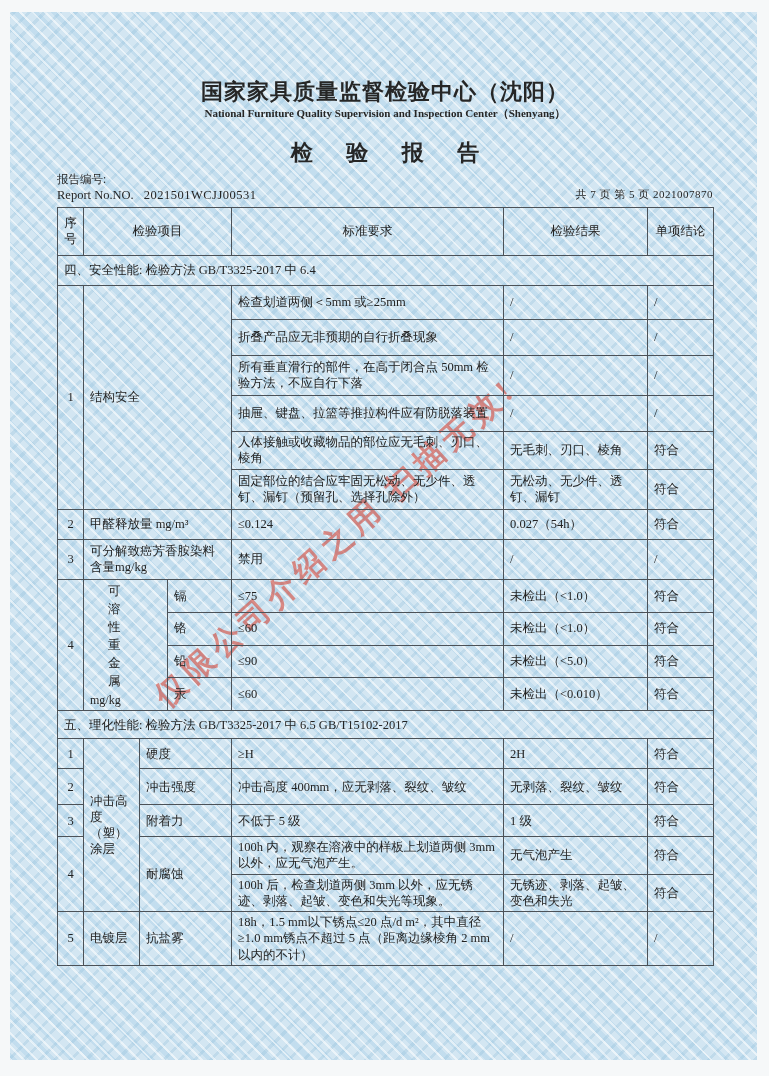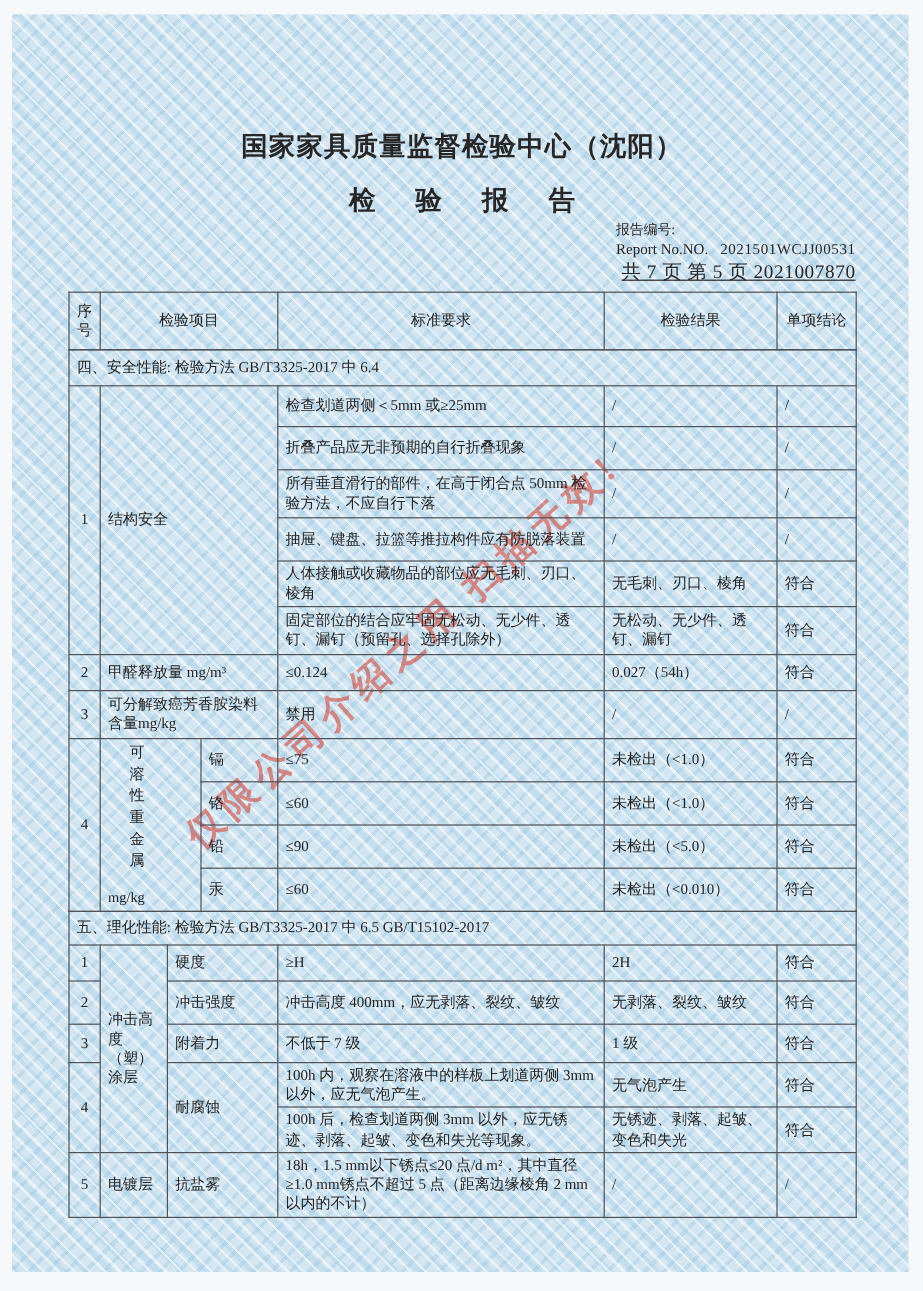--- a/index.html
+++ b/index.html
@@ -10,71 +10,72 @@
   }
   .paper{
     position:absolute;left:10px;top:12px;width:747px;height:1048px;
     background-color:#d3e6f2;
     background-image:
       repeating-linear-gradient(45deg, rgba(255,255,255,.55) 0 2px, rgba(255,255,255,0) 2px 9px),
       repeating-linear-gradient(-45deg, rgba(142,188,216,.28) 0 3px, rgba(255,255,255,0) 3px 11px),
       repeating-linear-gradient(45deg, rgba(164,205,231,.35) 0 5px, rgba(255,255,255,0) 5px 14px);
     overflow:hidden;
   }
-  .sheet-inner{width:656px;margin-left:47px;padding-top:98px;position:relative;}
+  .sheet-inner{width:656px;margin-left:47px;padding-top:68px;position:relative;}
   .hdr{ text-align:center; }
   .org-cn{font-size:22px;font-weight:bold;letter-spacing:1px;line-height:1.1;}
   .org-en{font-size:11px;font-weight:bold;line-height:1.3;margin-top:2px;}
   .title-cn{font-size:22px;font-weight:bold;letter-spacing:14px;line-height:1.1;margin-top:21px;text-indent:14px;}
   .title-en{font-size:14px;font-weight:bold;line-height:1.15;}
-  .rpt-line{margin-top:6px;display:flex;justify-content:space-between;align-items:flex-end;font-size:12px;flex-direction:column;}
+  .rpt-line{margin-top:6px;display:flex;justify-content:space-between;align-items:flex-end;font-size:12px;}
   .rpt-left .lbl{font-size:11.5px;line-height:1.3;}
   .rpt-left .no-line{font-size:12.5px;line-height:1.3;}
   .rpt-left .no-line .num{margin-left:10px;letter-spacing:.5px;}
-  .page-info{font-size:16px;padding-bottom:1px;letter-spacing:.5px;text-decoration:underline;}
+  .page-info{font-size:11px;padding-bottom:1px;letter-spacing:.5px;}
 
   table.rpt{border-collapse:collapse;table-layout:fixed;width:656px;margin-top:4px;}
   table.rpt + table.rpt{margin-top:-1px;}
   table.rpt td, table.rpt th{
     border:1px solid #4c5258;
     font-size:12.5px;font-weight:normal;
     padding:2px 6px;vertical-align:middle;line-height:1.3;
     color:#232323;word-break:break-word;
   }
   th.hd{text-align:center;font-size:13px;}
   th.hd-wrap{padding:2px 8px;word-break:break-all;}
   td.seq{text-align:center;padding:2px 2px;}
   td.band-cell{font-size:13px;padding:4px 6px;border-left:1px solid #4c5258;border-right:1px solid #4c5258;}
   td.item{padding-left:8px;}
   td.sub{padding-left:10px;}
   td.req{padding-left:8px;}
   td.res{padding-left:8px;}
   td.ver{padding-left:8px;}
   .vert-chars{width:15px;word-break:break-all;line-height:1.45;margin-left:18px;}
-  .vert-unit{margin-top:15px;margin-left:0;font-size:12px;}
+  .vert-unit{margin-top:2px;margin-left:0;font-size:12px;}
   td.group{padding:2px 4px 2px 6px;word-break:break-all;}
 
   .watermark{
     position:absolute;left:150px;top:668px;width:600px;
     transform:rotate(-42deg);transform-origin:0 50%;
     font-size:31px;font-weight:bold;letter-spacing:6px;
     color:rgba(212,74,62,.62);white-space:nowrap;pointer-events:none;
     font-family:"Liberation Serif","DejaVu Serif",serif;
   }
 </style>
 </head>
 <body>
 
 <div class="paper">
 
   <div class="watermark">仅限公司介绍之用 扫描无效!</div>
 
   <div class="sheet-inner">
     <div class="hdr">
       <div class="org-cn">国家家具质量监督检验中心（沈阳）</div>
+      <div class="org-en">National Furniture Quality Supervision and Inspection Center（Shenyang）</div>
       <div class="title-cn">检 验 报 告</div>
     </div>
 
     <div class="rpt-line">
       <div class="rpt-left">
         <div class="lbl">报告编号:</div>
         <div class="no-line">
           <span>Report No.NO.</span><span class="num">2021501WCJJ00531</span>
         </div>
       </div>
@@ -215,21 +216,21 @@
       <tr style="height:36px">
         <td class="seq">2</td>
         <td class="sub">冲击强度</td>
         <td class="req">冲击高度 400mm，应无剥落、裂纹、皱纹</td>
         <td class="res">无剥落、裂纹、皱纹</td>
         <td class="ver">符合</td>
       </tr>
       <tr style="height:32px">
         <td class="seq">3</td>
         <td class="sub">附着力</td>
-        <td class="req">不低于 7 级</td>
+        <td class="req">不低于 5 级</td>
         <td class="res">1 级</td>
         <td class="ver">符合</td>
       </tr>
       <tr style="height:34px">
         <td class="seq" rowspan="2">4</td>
         <td class="sub" rowspan="2">耐腐蚀</td>
         <td class="req">100h 内，观察在溶液中的样板上划道两侧 3mm 以外，应无气泡产生。</td>
         <td class="res">无气泡产生</td>
         <td class="ver">符合</td>
       </tr>

